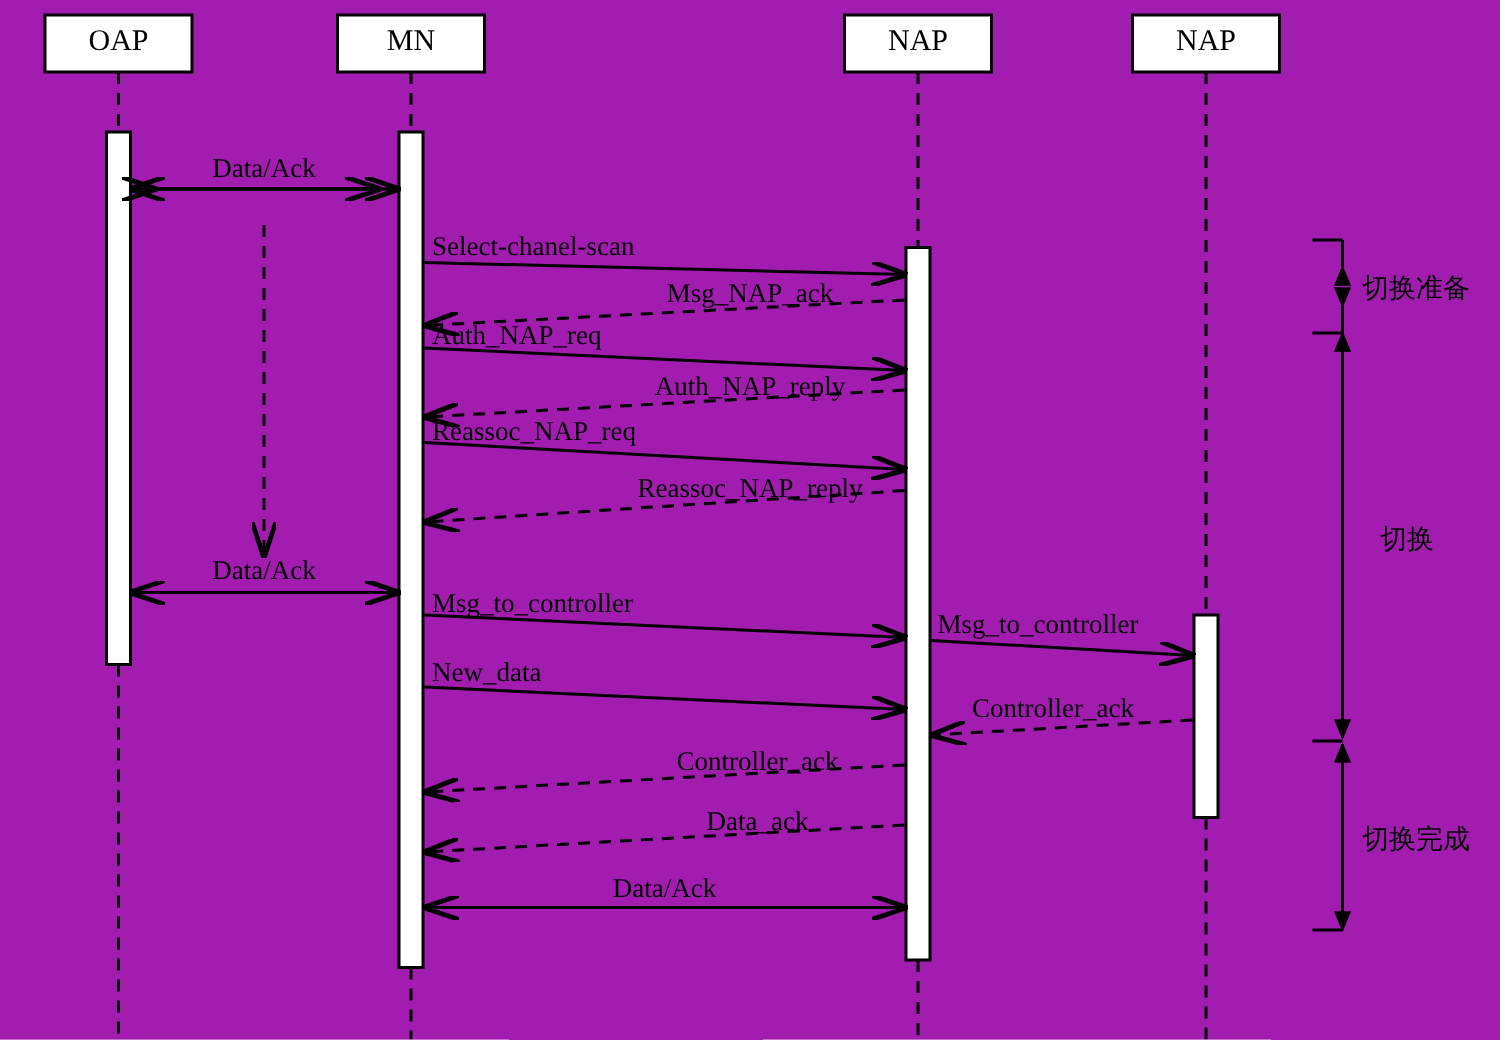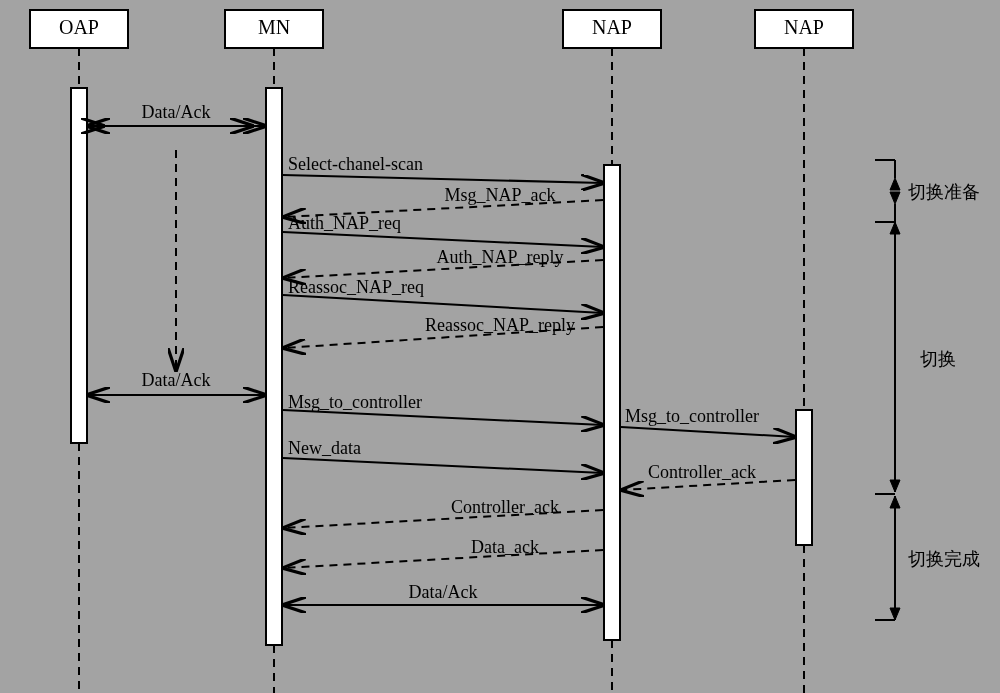--- a/index.html
+++ b/index.html
@@ -1,16 +1,16 @@
 <!DOCTYPE html>
 <html><head>
 <meta charset="utf-8">
 <style>
   body { margin:0; font-family:"Times New Roman",serif; font-size:18px; color:#000; }
-  #diagram { position:relative; width:1000px; height:693px; background:#a3a3a3; }
+  #diagram { position:relative; width:1000px; height:693px; background:#a21caf; }
   svg { display:block; }
   .lifeline-box { fill:#fff; stroke:#000; stroke-width:2; }
   .lifeline-label { font-size:20px; text-anchor:middle; dominant-baseline:middle; }
   .actv { fill:#fff; stroke:#000; stroke-width:2; }
   .msg-solid { stroke:#000; stroke-width:2; fill:none; }
   .msg-dash { stroke:#000; stroke-width:2; fill:none; stroke-dasharray:8 6; }
   .msg-lbl { font-size:18px; }
   .msg-lbl.mid { text-anchor:middle; }
   .phase-lbl { font-size:18px; text-anchor:start; }
   .bracket { stroke:#000; stroke-width:2; fill:none; }

